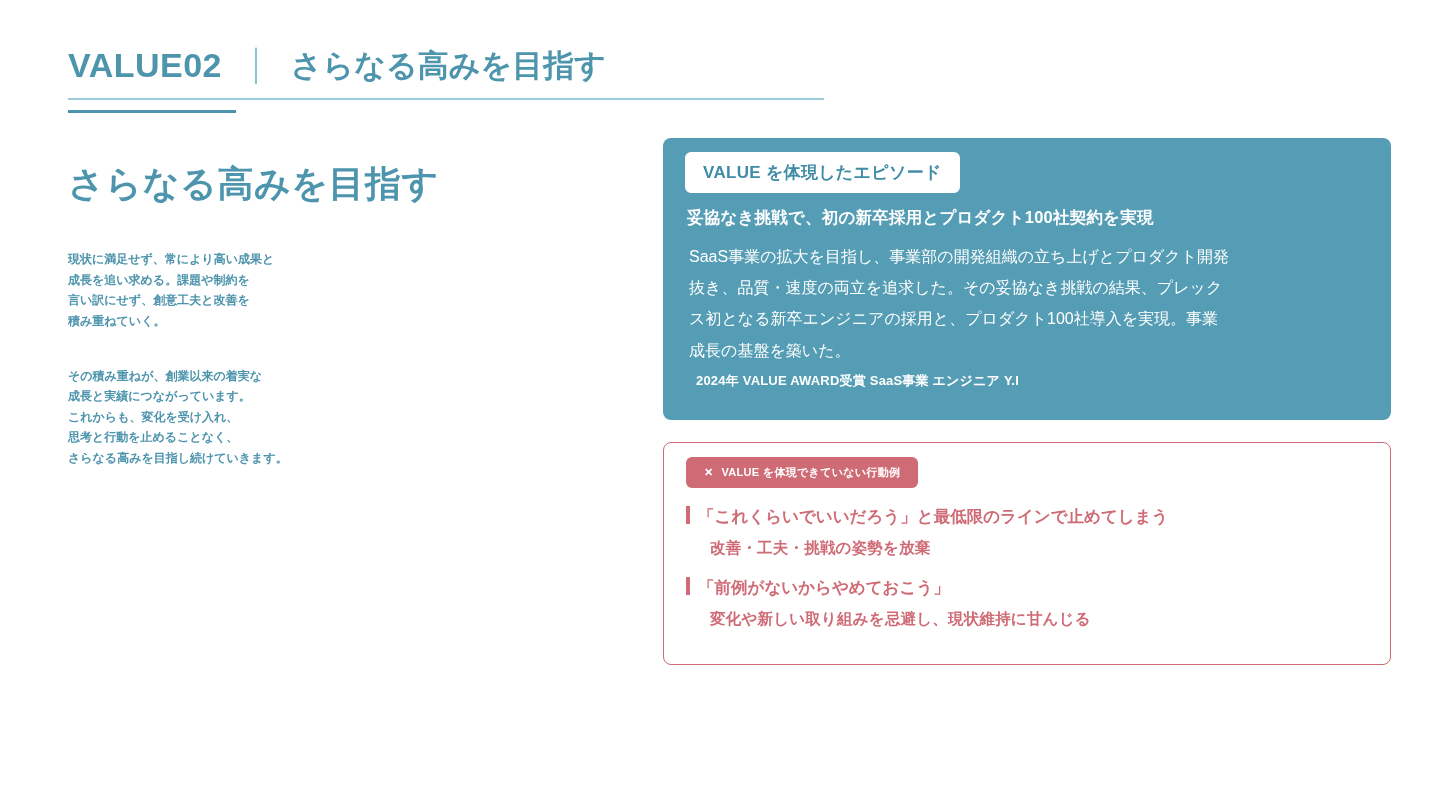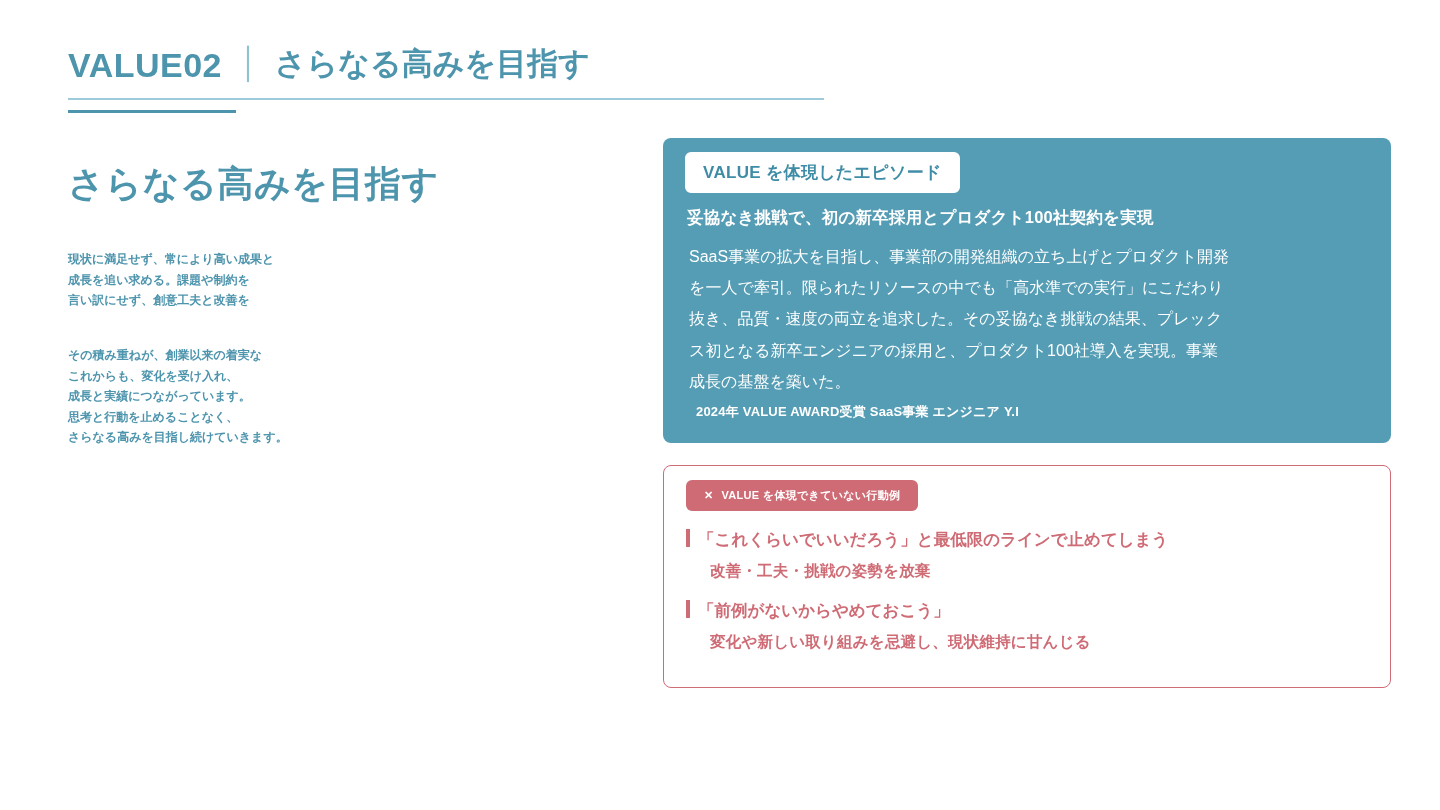--- a/index.html
+++ b/index.html
@@ -21,22 +21,22 @@
 
   
   .header {
     position: absolute;
     left: 68px;
     top: 48px;
     width: 756px;
   }
   .header-row {
     display: flex;
-    align-items: flex-start;
-    gap: 0;
+    align-items: center;
+    gap: 8px;
   }
   .header-kicker {
     font-size: 34px;
     font-weight: bold;
     color: #4d94ad;
     letter-spacing: 0.5px;
     line-height: 1;
   }
   .header-divider {
     color: #8ec2d2;
@@ -95,21 +95,21 @@
     position: absolute;
     left: 663px;
     top: 138px;
     width: 728px;
   }
 
   
   .card-good {
     background: #559db5;
     border-radius: 8px;
-    padding: 14px 22px 22px 22px;
+    padding: 14px 22px 30px 22px;
     position: relative;
   }
   .tag-good {
     display: inline-block;
     background: #ffffff;
     color: #3f8ca6;
     border: 2px solid #ffffff;
     border-radius: 6px;
     font-size: 17px;
     font-weight: bold;
@@ -201,39 +201,39 @@
     <div class="header-rule-strong"></div>
   </div>
 
   <div class="left">
     <h2>さらなる高みを目指す</h2>
 
     <div class="left-para">
       <div>現状に満足せず、常により高い成果と</div>
       <div>成長を追い求める。課題や制約を</div>
       <div>言い訳にせず、創意工夫と改善を</div>
+      <div>積み重ねていく。</div>
     </div>
 
     <div class="left-para">
       <div>その積み重ねが、創業以来の着実な</div>
+      <div>成長と実績につながっています。</div>
       <div>これからも、変化を受け入れ、</div>
-      <div>成長と実績につながっています。</div>
       <div>思考と行動を止めることなく、</div>
       <div>さらなる高みを目指し続けていきます。</div>
     </div>
   </div>
 
   <div class="right">
 
     <div class="card-good">
       <div class="tag-good">VALUE を体現したエピソード</div>
       <div class="good-headline">妥協なき挑戦で、初の新卒採用とプロダクト100社契約を実現</div>
       <div class="good-body">
         <div>SaaS事業の拡大を目指し、事業部の開発組織の立ち上げとプロダクト開発</div>
-        <div>を一人で牽引。限られたリソースの中でも「高水準での実行」にこだわり</div>
         <div>抜き、品質・速度の両立を追求した。その妥協なき挑戦の結果、プレック</div>
         <div>ス初となる新卒エンジニアの採用と、プロダクト100社導入を実現。事業</div>
         <div>成長の基盤を築いた。</div>
       </div>
       <div class="good-credit">2024年 VALUE AWARD受賞 SaaS事業 エンジニア  Y.I</div>
     </div>
 
     <div class="card-bad">
       <div class="tag-bad">
         <span class="x">✕</span><span>VALUE を体現できていない行動例</span>

